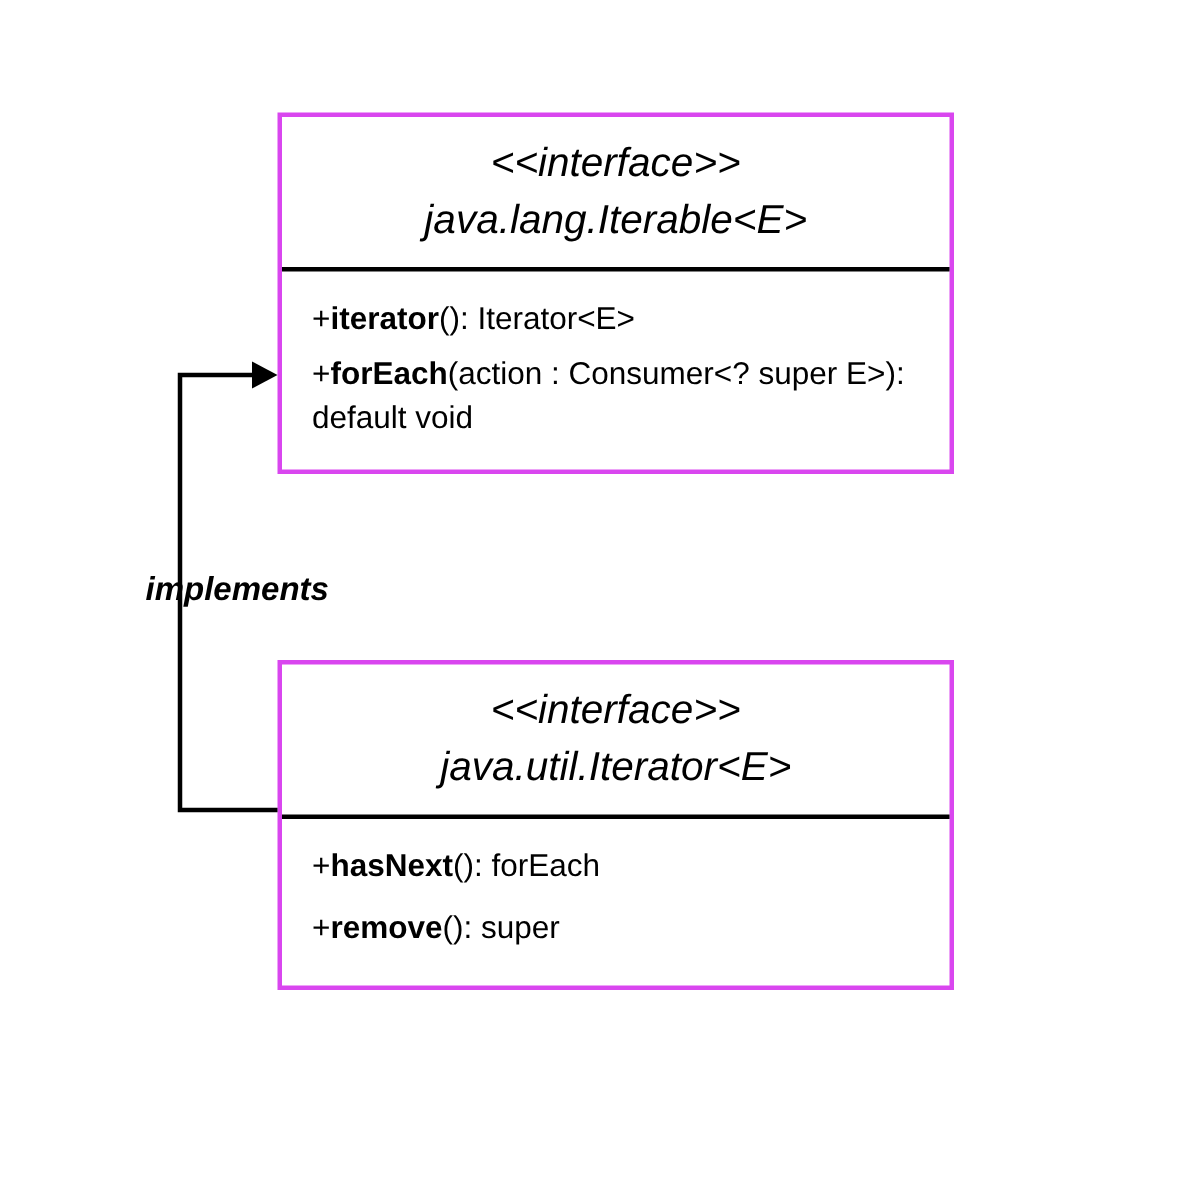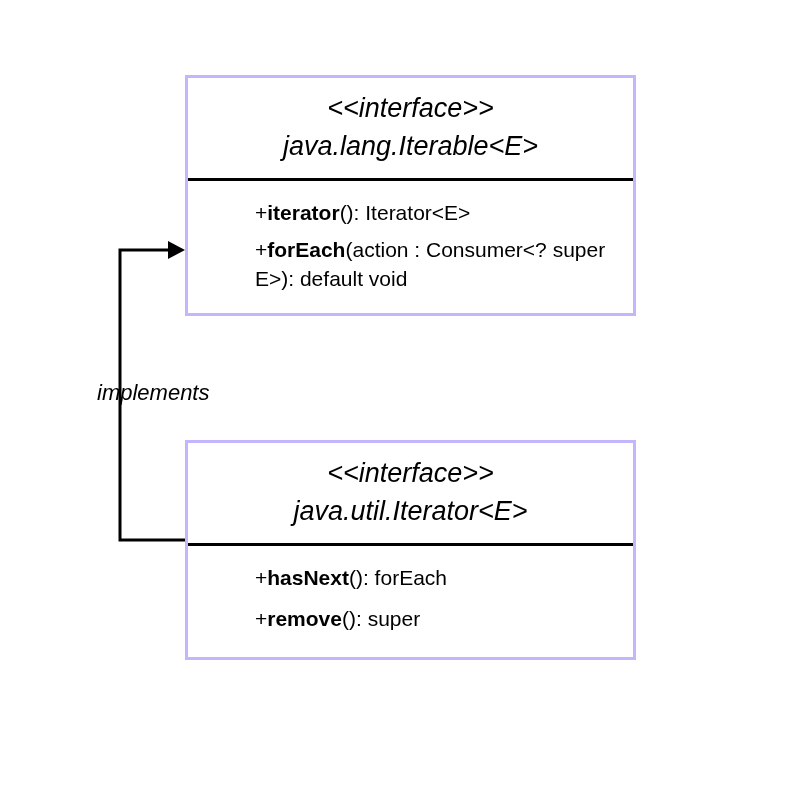--- a/index.html
+++ b/index.html
@@ -6,47 +6,46 @@
       margin: 0;
       padding: 0;
       width: 800px;
       height: 800px;
       font-family: Arial, Helvetica, sans-serif;
       background: white;
       position: relative;
     }
     .uml-box {
       position: absolute;
-      border: 3px solid #c4b5fd;
+      border: 3px solid #d946ef;
       background: white;
     }
     .uml-header {
       border-bottom: 3px solid black;
       text-align: center;
       padding: 12px 20px;
       font-style: italic;
       font-size: 27px;
       line-height: 1.4;
     }
     .uml-body {
       padding: 14px 20px;
       font-size: 21px;
       line-height: 1.7;
-      margin-left: 47px;
     }
     .method {
       margin-bottom: 6px;
     }
     .method .name {
       font-weight: bold;
     }
     .rel-label {
       position: absolute;
       font-style: italic;
-      font-weight: normal;
+      font-weight: bold;
       font-size: 22px;
     }
     svg {
       position: absolute;
       top: 0;
       left: 0;
       pointer-events: none;
     }
   </style>
 </head>

